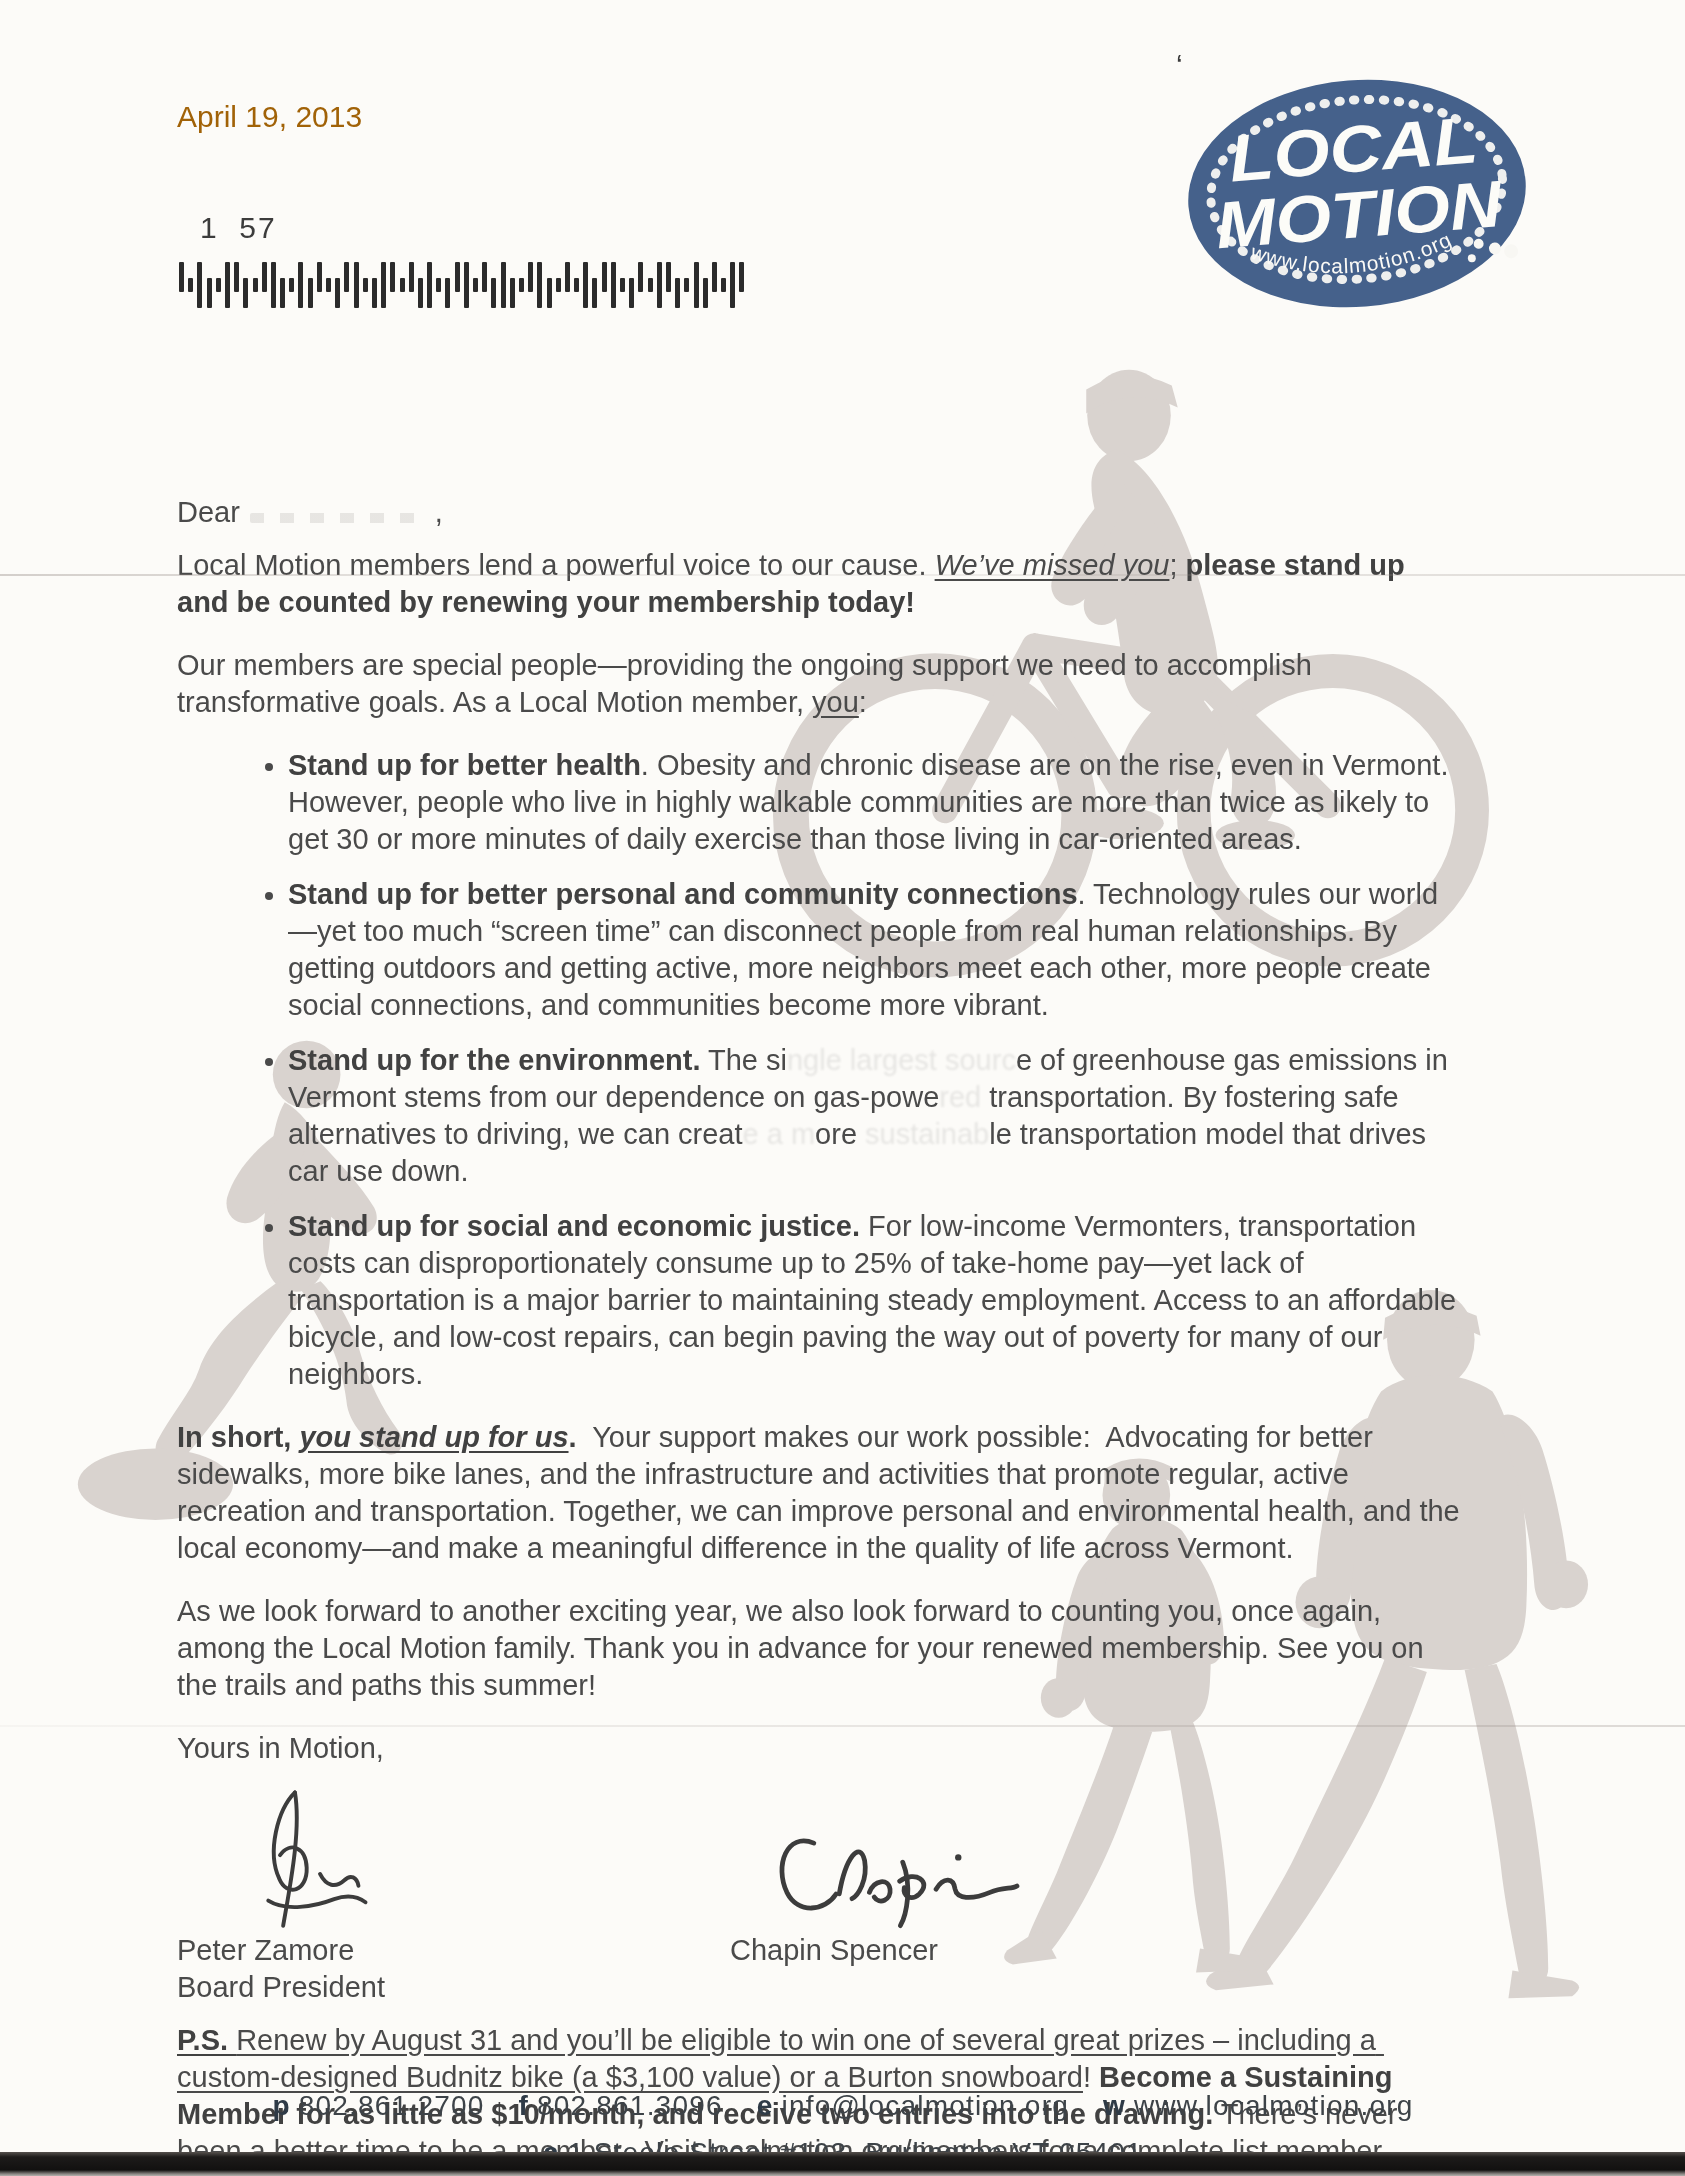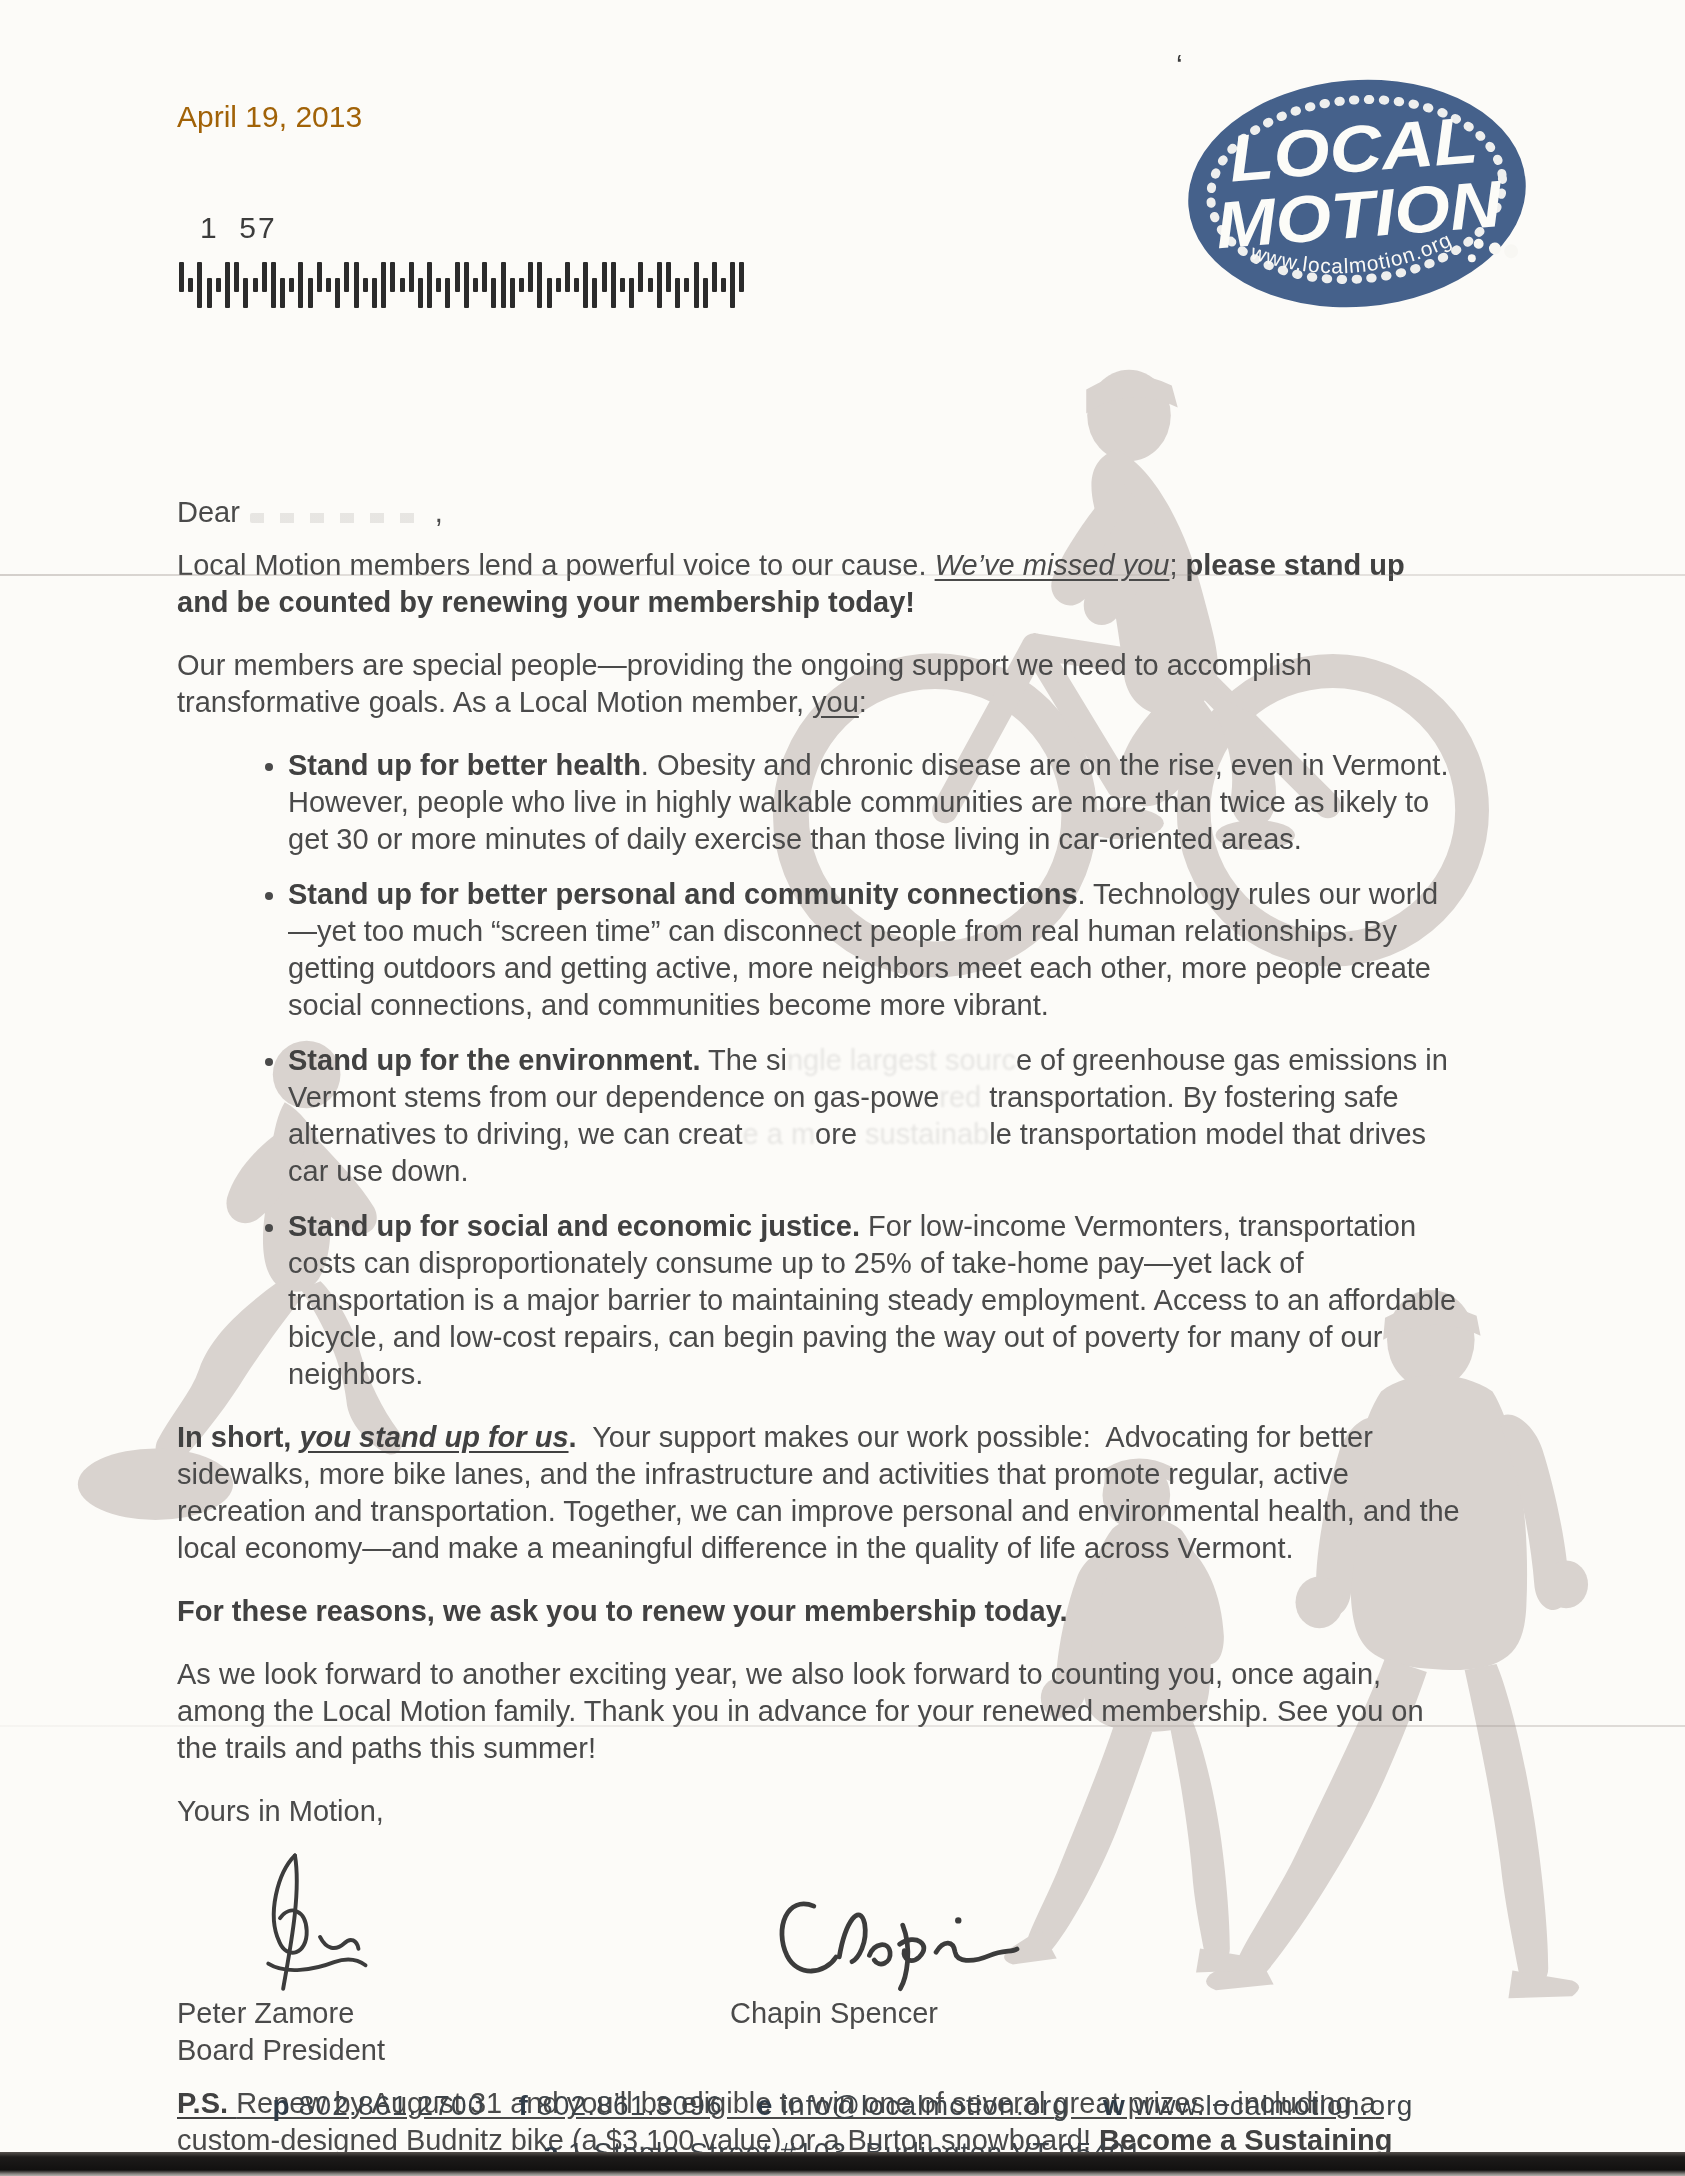--- a/index.html
+++ b/index.html
@@ -223,21 +223,20 @@
 
     <ul class="points">
       <li><span class="b">Stand up for better health</span><span>. Obesity and chronic disease are on the rise, even in Vermont. However, people who live in highly walkable communities are more than twice as likely to get 30 or more minutes of daily exercise than those living in car-oriented areas.</span></li>
       <li><span class="b">Stand up for better personal and community connections</span><span>. Technology rules our world—yet too much “screen time” can disconnect people from real human relationships. By getting outdoors and getting active, more neighbors meet each other, more people create social connections, and communities become more vibrant.</span></li>
       <li><span class="b">Stand up for the environment.</span><span> The si</span><span class="faded">ngle largest sourc</span><span>e of greenhouse gas emissions in Vermont stems from our dependence on gas-powe</span><span class="faded">red</span><span> transportation. By fostering safe alternatives to driving, we can creat</span><span class="faded">e a m</span><span>ore </span><span class="faded">sustainab</span><span>le transportation model that drives car use down.</span></li>
       <li><span class="b">Stand up for social and economic justice.</span><span> For low-income Vermonters, transportation costs can disproportionately consume up to 25% of take-home pay—yet lack of transportation is a major barrier to maintaining steady employment. Access to an affordable bicycle, and low-cost repairs, can begin paving the way out of poverty for many of our neighbors.</span></li>
     </ul>
 
     <p class="para"><span class="b">In short, </span><span class="b i u">you stand up for us</span><span class="b">.</span><span>  Your support makes our work possible:  Advocating for better sidewalks, more bike lanes, and the infrastructure and activities that promote regular, active recreation and transportation. Together, we can improve personal and environmental health, and the local economy—and make a meaningful difference in the quality of life across Vermont.</span></p>
 
-    <p class="para b">For these reasons, we ask you to renew your membership today.</p>
 
     <p class="para">As we look forward to another exciting year, we also look forward to counting you, once again, among the Local Motion family. Thank you in advance for your renewed membership. See you on the trails and paths this summer!</p>
 
     <p class="para" style="margin-bottom:6px;">Yours in Motion,</p>
 
     <div class="sig-row">
       <div class="sig-col">
         <div class="sig-script">
           <svg width="239" height="149" viewBox="0 0 240 190">
             <g fill="none" stroke="#3c3c3c" stroke-width="5" stroke-linecap="round">

